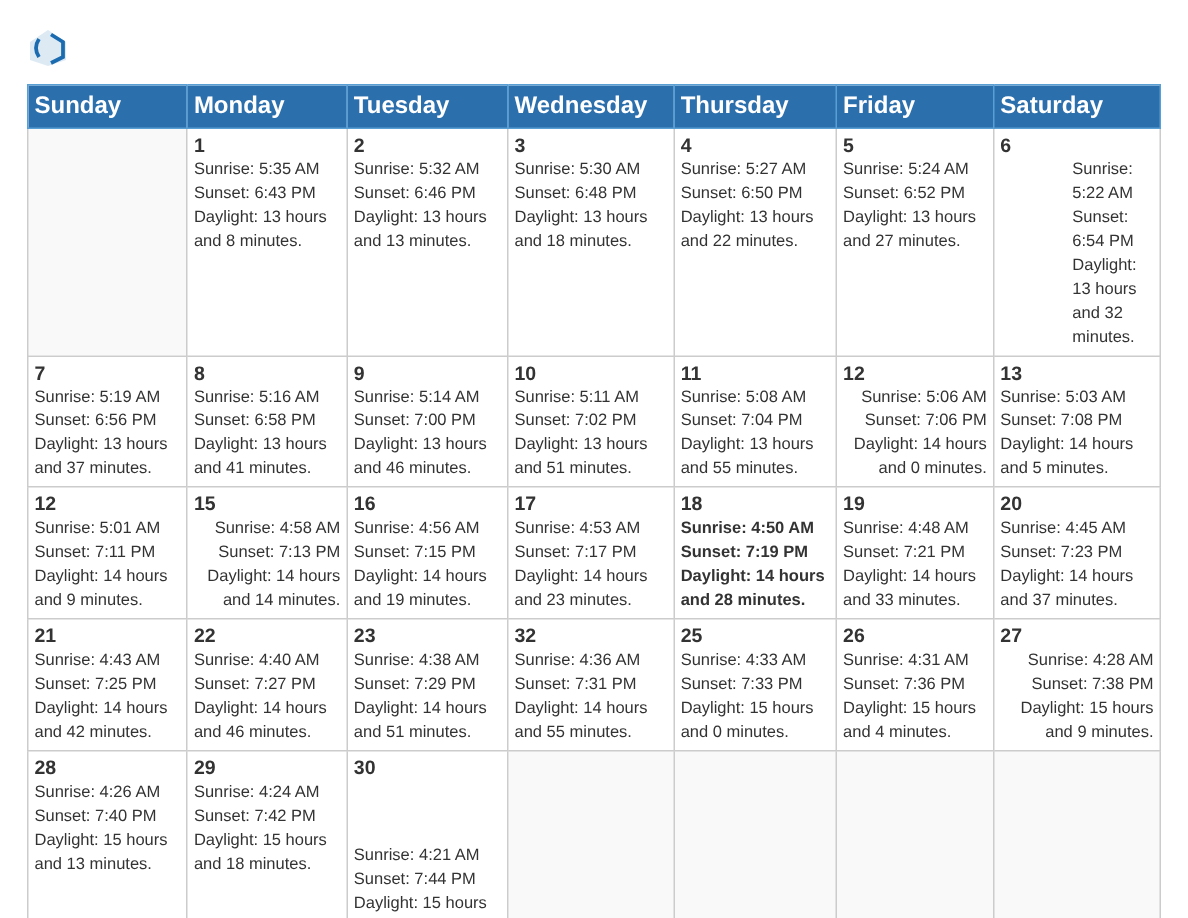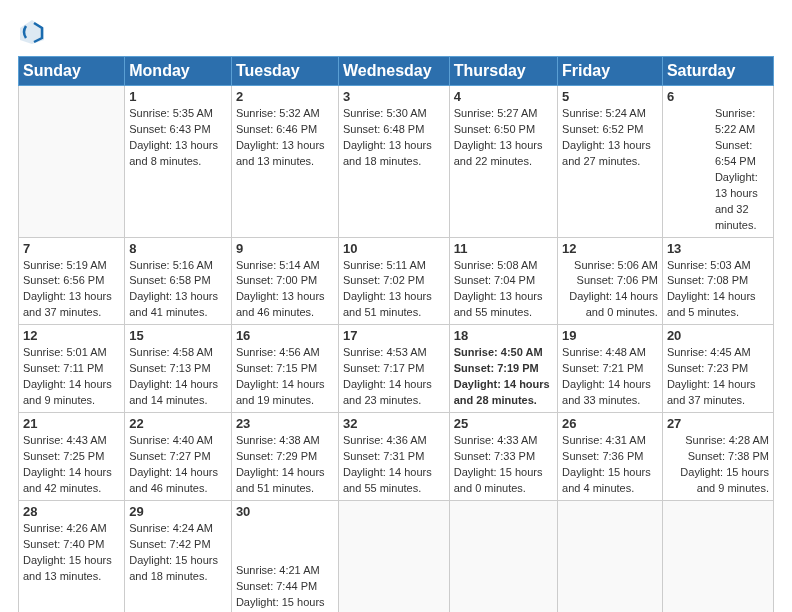--- a/index.html
+++ b/index.html
@@ -234,21 +234,21 @@
         <tr>
           <td>
             <div class="day-number">12</div>
             <div class="day-info" style="white-space: pre-line;">Sunrise: 5:01 AM
 Sunset: 7:11 PM
 Daylight: 14 hours
 and 9 minutes.</div>
           </td>
           <td>
             <div class="day-number">15</div>
-            <div class="day-info" style="white-space: pre-line;">Sunrise: 4:58 AM
+            <div class="day-info" style="white-space: pre-line; text-align: right;">Sunrise: 4:58 AM
 Sunset: 7:13 PM
 Daylight: 14 hours
 and 14 minutes.</div>
           </td>
           <td>
             <div class="day-number">16</div>
             <div class="day-info" style="white-space: pre-line;">Sunrise: 4:56 AM
 Sunset: 7:15 PM
 Daylight: 14 hours
 and 19 minutes.</div>

